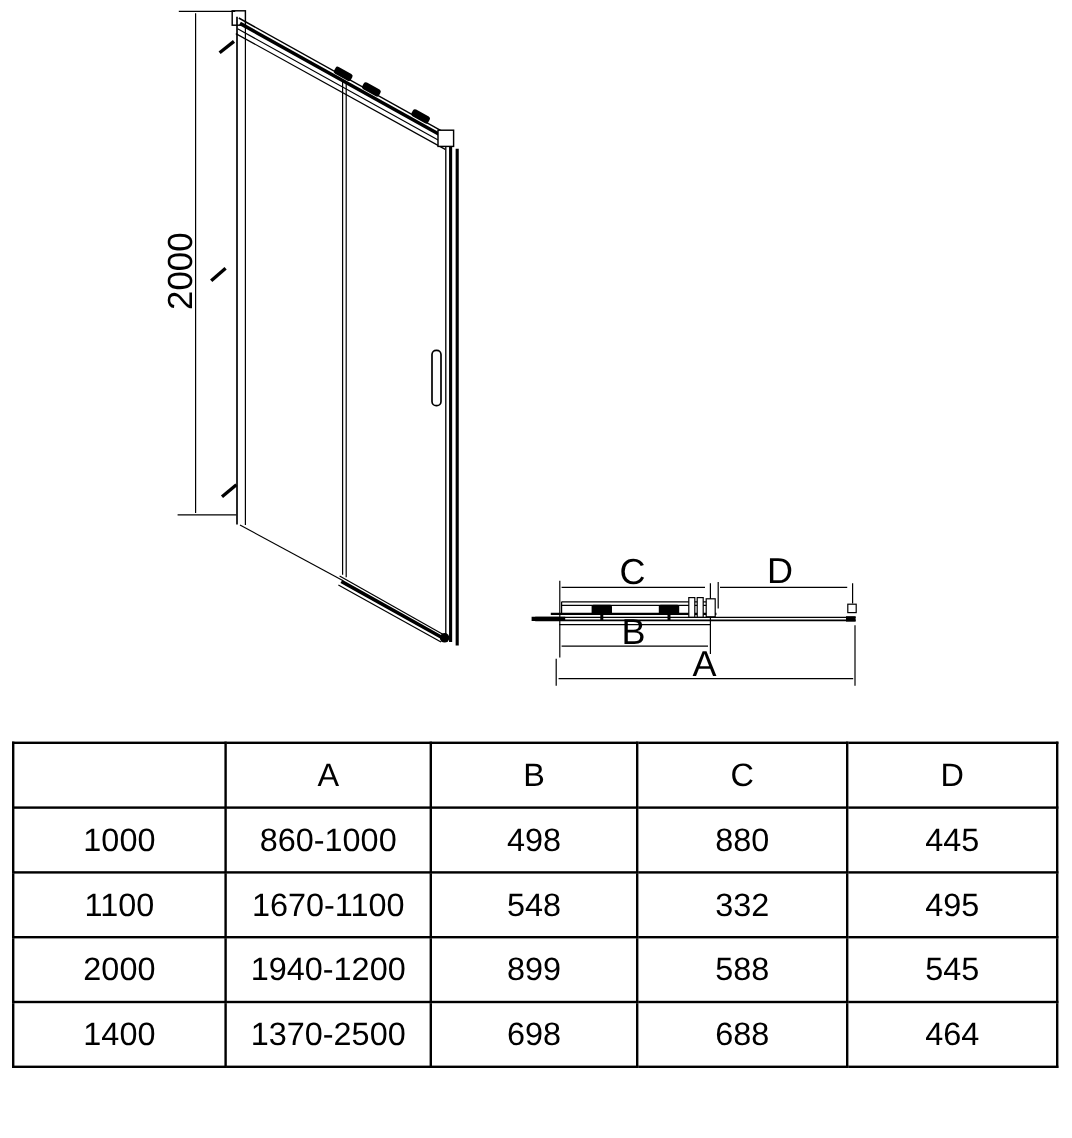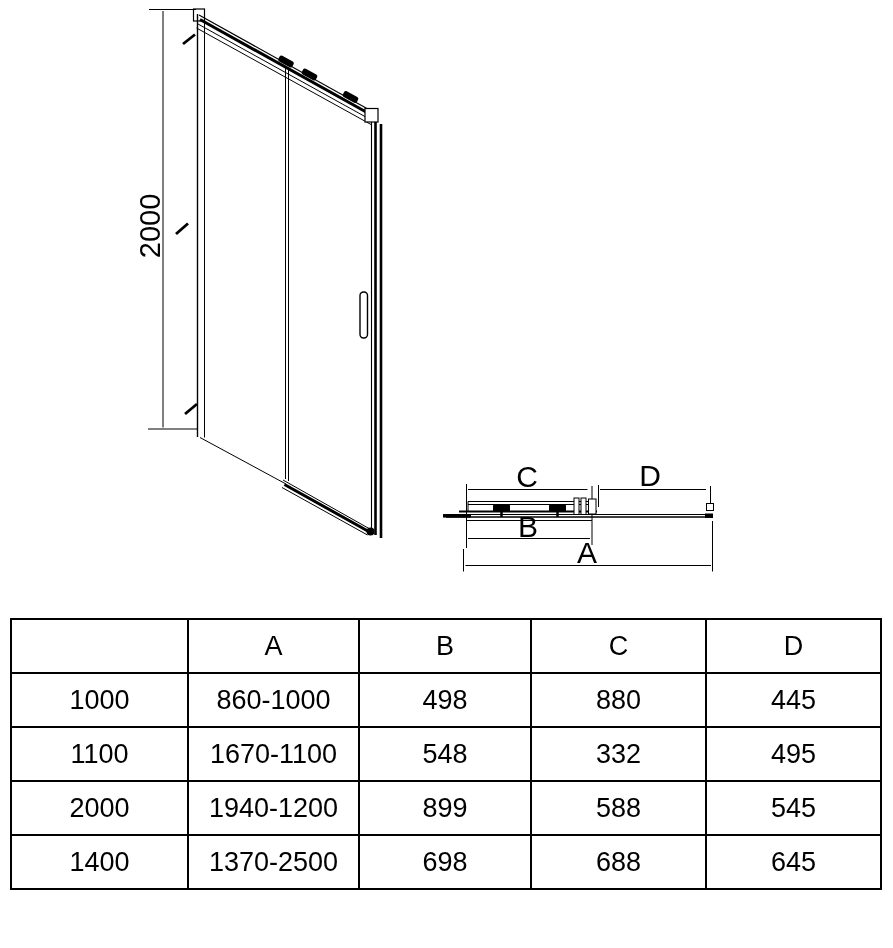--- a/index.html
+++ b/index.html
@@ -199,18 +199,18 @@
         <td>1940-1200</td>
         <td>899</td>
         <td>588</td>
         <td>545</td>
       </tr>
       <tr>
         <td>1400</td>
         <td>1370-2500</td>
         <td>698</td>
         <td>688</td>
-        <td>645</td>
+        <td>464</td>
       </tr>
     </tbody>
   </table>
 
 </div>
 
 </body></html>

